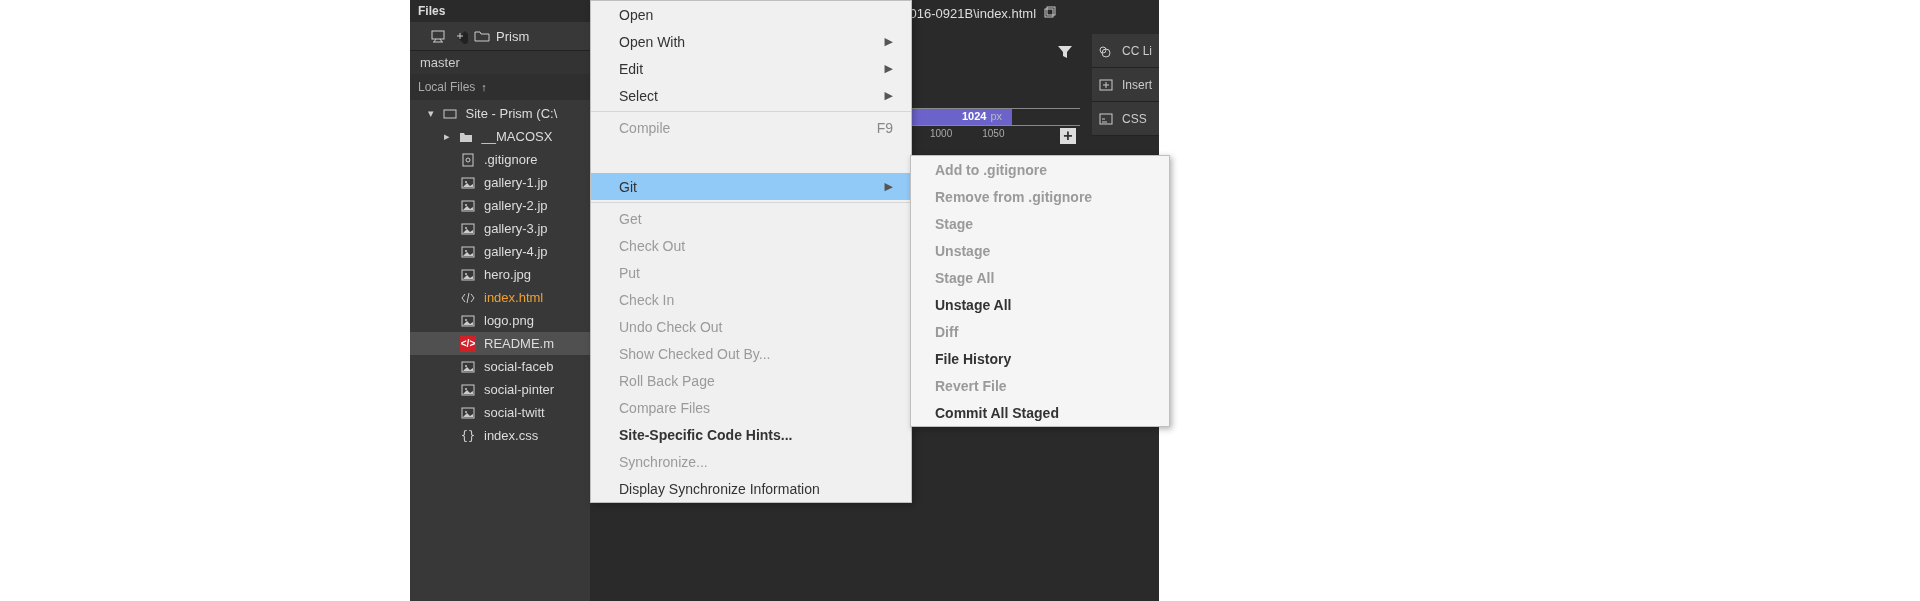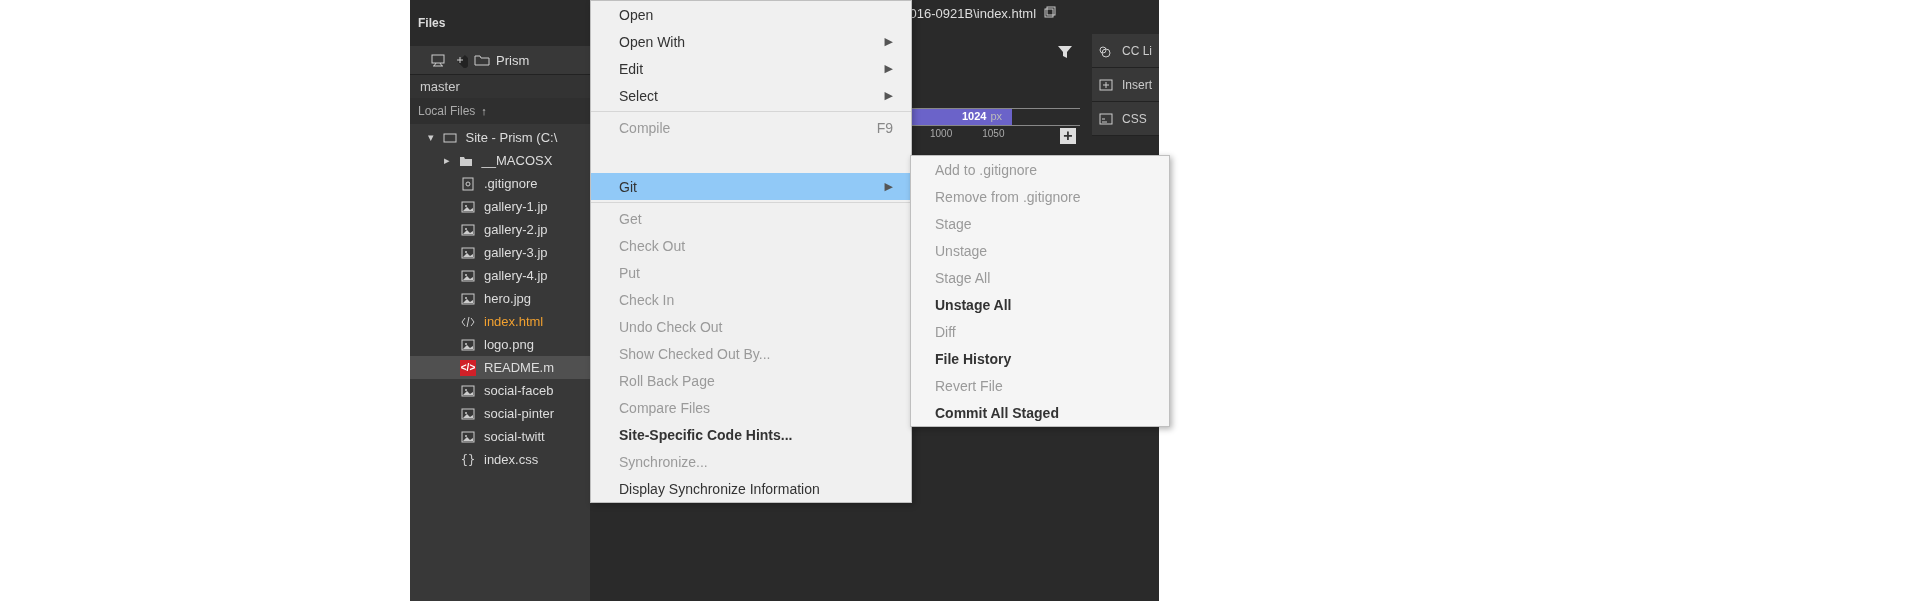--- a/index.html
+++ b/index.html
@@ -1,40 +1,40 @@
 <!DOCTYPE html>
 <html><head>
 <meta charset="utf-8">
 <style>
 * { margin: 0; padding: 0; box-sizing: border-box; font-family: "Segoe UI", Tahoma, sans-serif; }
 body { background: #fff; width: 1920px; height: 601px; position: relative; overflow: hidden; }
 .app-area { position: absolute; left: 410px; top: 0; width: 749px; height: 601px; background: #2a2a2a; }
 .files-panel { position: absolute; left: 0; top: 0; width: 180px; height: 601px; background: #383838; color: #ccc; font-size: 13px; }
-.panel-header { background: #2a2a2a; padding: 16px 8px; font-size: 12px; color: #ddd; font-weight: 600; }
+.panel-header { background: #2a2a2a; padding: 4px 8px; font-size: 12px; color: #ddd; font-weight: 600; }
 .toolbar-row { display: flex; align-items: center; padding: 6px 20px; gap: 6px; border-bottom: 1px solid #222; }
 .toolbar-row svg { flex-shrink: 0; }
 .branch-row { padding: 4px 10px; font-size: 13px; color: #ccc; background: #333; }
 .local-files-header { display:flex; align-items:center; gap:6px; padding: 6px 8px; font-size: 12px; color: #aaa; background: #2f2f2f; }
 .tree { padding: 2px 0; }
 .tree-row { display: flex; align-items: center; height: 23px; padding-left: 18px; gap: 8px; font-size: 13px; color: #ddd; white-space: nowrap; overflow: hidden; }
 .tree-row.level1 { padding-left: 34px; }
 .tree-row.level2 { padding-left: 50px; }
 .tree-row.selected { background: #505050; }
 .tree-row .fname-active { color: #f0a030; }
 .icon-small { width: 16px; height: 16px; flex-shrink: 0; display:flex; align-items:center; justify-content:center; }
 .red-icon { background: #d02028; color: #fff; font-size: 10px; font-weight: bold; }
 .context-menu { position: absolute; left: 180px; top: 0; width: 322px; background: #f0f0f0; border: 1px solid #bfbfbf; box-shadow: 2px 2px 6px rgba(0,0,0,.25); font-size: 14px; color: #333; }
 .menu-item { display: flex; align-items: center; justify-content: space-between; height: 27px; padding: 0 18px 0 28px; cursor: default; }
 .menu-item.disabled { color: #9a9a9a; }
 .menu-item.bold { font-weight: 600; }
 .menu-item.highlight { background: #91c9f7; margin-top: 32px; }
 .menu-sep { height: 1px; background: #d6d6d6; margin: 2px 0; }
 .submenu-arrow { color: #555; font-size: 11px; }
 .submenu { position: absolute; left: 500px; top: 155px; width: 260px; background: #f5f5f5; border: 1px solid #bfbfbf; box-shadow: 2px 2px 6px rgba(0,0,0,.3); font-size: 14px; color: #333; }
-.submenu .menu-item { padding-left: 24px; }
+.submenu .menu-item { padding-left: 24px; font-weight: bold; }
 .top-tab { position: absolute; left: 488px; top: 6px; color: #ddd; font-size: 13px; display:flex; align-items:center; gap:8px; }
 .ruler-area { position: absolute; left: 500px; top: 98px; width: 170px; height: 50px; background: #2a2a2a; }
 .scrubber { position: absolute; left: 0; top: 10px; right: 0; height: 18px; background: linear-gradient(90deg, #6b63c9 0%, #6b63c9 60%, transparent 60%); border-top: 1px solid #888; border-bottom: 1px solid #888;}
 .scrub-label { position: absolute; left: 52px; top: 12px; font-size: 11px; color: #fff; }
 .scrub-label .unit { color: #bbb; margin-left: 4px; }
 .tick-row { position: absolute; left: 0; top: 30px; right: 0; height: 14px; color: #aaa; font-size: 10px; display:flex; gap: 30px; padding-left: 20px; }
 .right-panel { position: absolute; left: 682px; top: 34px; width: 67px; background: #383838; color: #ccc; font-size: 12px; }
 .right-item { display: flex; align-items: center; gap: 8px; height: 34px; padding: 4px 6px; border-bottom: 1px solid #222; white-space:nowrap; overflow:hidden;}
 .filter-icon { position:absolute; left: 647px; top: 44px; color:#ddd; }
 .chev { font-size: 11px; color: #ccc; }

